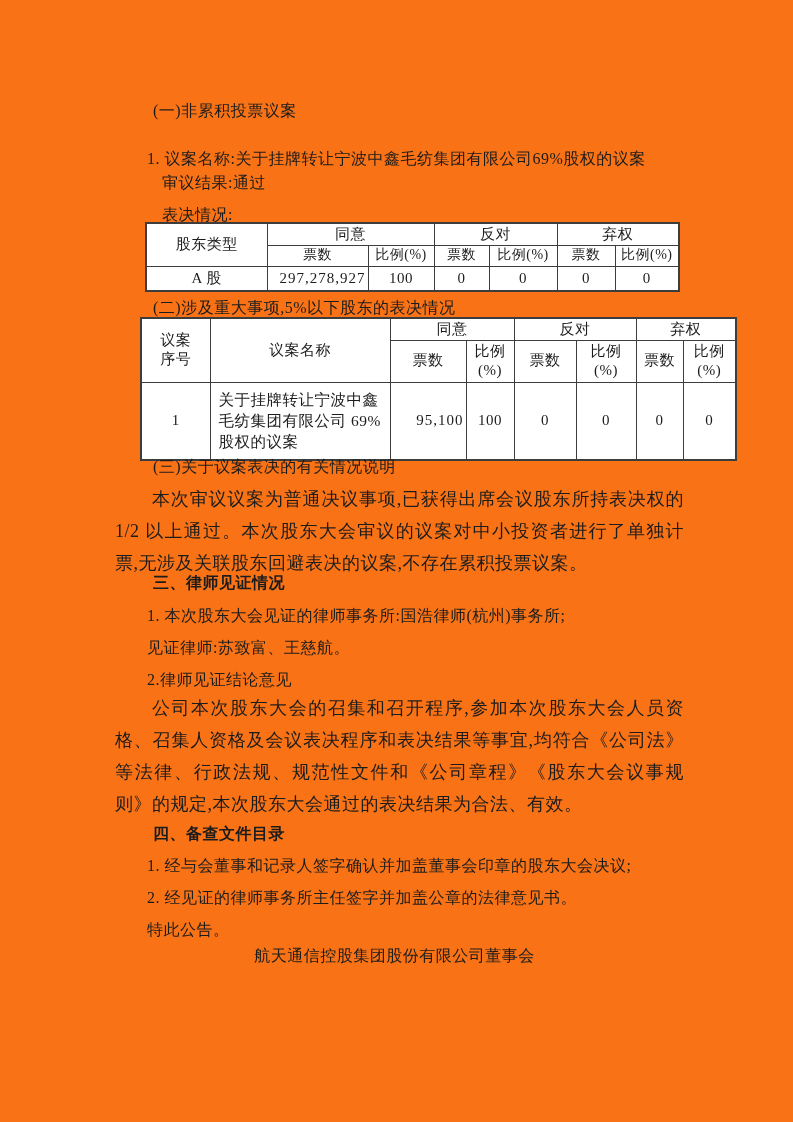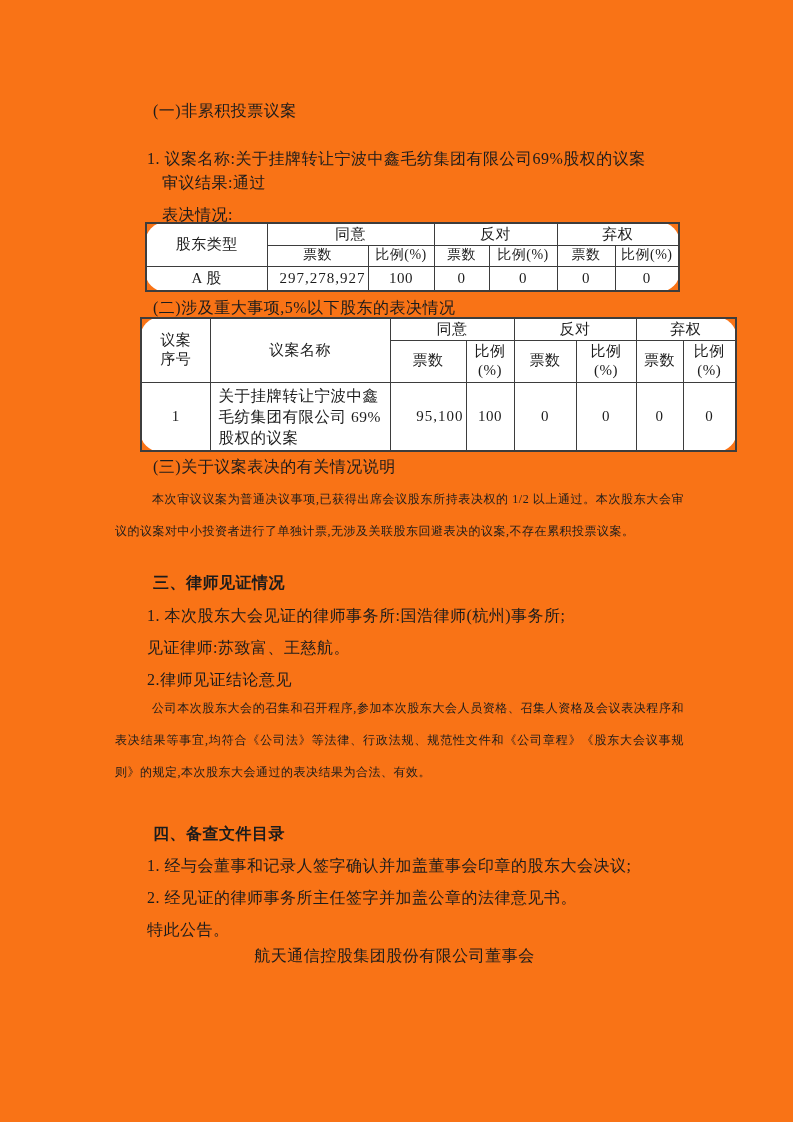--- a/index.html
+++ b/index.html
@@ -16,38 +16,37 @@
   .line {
     position: absolute;
     left: 115px; width: 569px;
     font-size: 16px; line-height: 24px;
     text-align: justify;
     letter-spacing: 0.5px;
   }
   .para {
     position: absolute;
     left: 115px; width: 569px;
-    font-size: 12px; line-height: 32px;
+    font-size: 18px; line-height: 32px;
     text-align: justify;
     letter-spacing: 0.5px;
   }
   .indent-heading { text-indent: 38px; }
   .indent-item    { text-indent: 32px; }
   .indent-sub     { text-indent: 47px; }
   .indent-body    { text-indent: 37px; }
   .bold           { font-weight: bold; }
 
   .sig { text-align: center; }
 
   table {
     position: absolute;
     border-collapse: collapse;
     table-layout: fixed;
     background: #ffffff;
-    border-radius: 21px;
   }
   table, td, th {
     border: 1px solid #3d3d3d;
   }
   table { border-width: 2px; }
   td, th {
     font-weight: normal;
     font-size: 15px;
     text-align: center;
     vertical-align: middle;
@@ -65,21 +64,21 @@
   .num { letter-spacing: 1px; text-align: right; }
 
   #vote-table  { left: 145px; top: 222px; width: 533px; height: 68px; }
   #vote-table .r1 td { height: 22px; }
   #vote-table .r2 td { height: 21px; font-size: 14px; }
   #vote-table .r3 td { height: 25px; }
 
   #minor-table { left: 108px; top: 317px; width: 595px; height: 133px; margin-left: 32px; }
   #minor-table .r1 td { height: 22px; }
   #minor-table .r2 td { height: 42px; }
-  #minor-table .r3 td { height: 69px; }
+  #minor-table .r3 td { height: 78px; }
 </style>
 </head>
 <body>
 
 <div class="page">
 
   <div class="line indent-heading" style="top:99px">(一)非累积投票议案</div>
   <div class="line indent-item" style="top:147px">1. 议案名称:关于挂牌转让宁波中鑫毛纺集团有限公司69%股权的议案</div>
   <div class="line indent-sub" style="top:171px">审议结果:通过</div>
   <div class="line indent-sub" style="top:203px">表决情况:</div>

